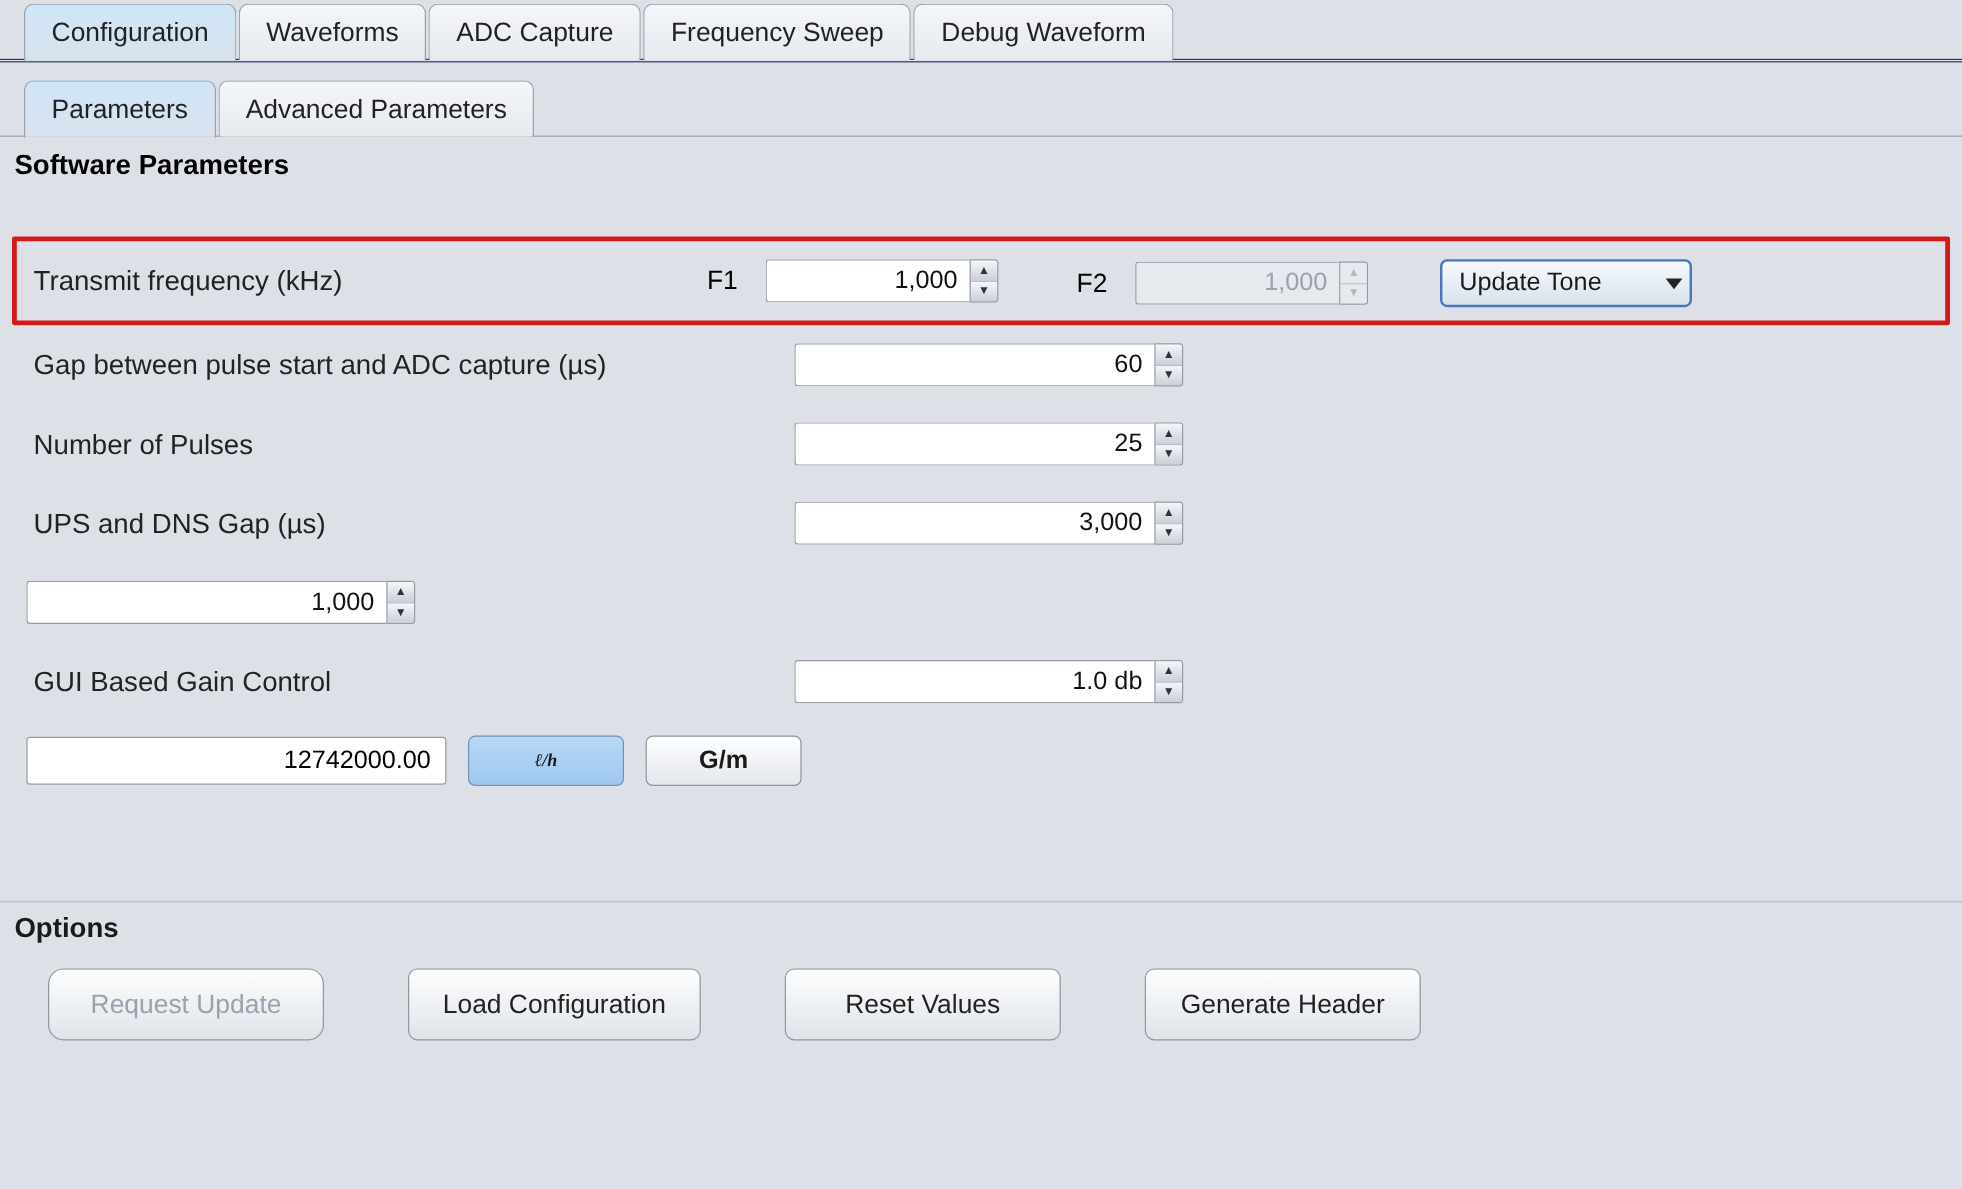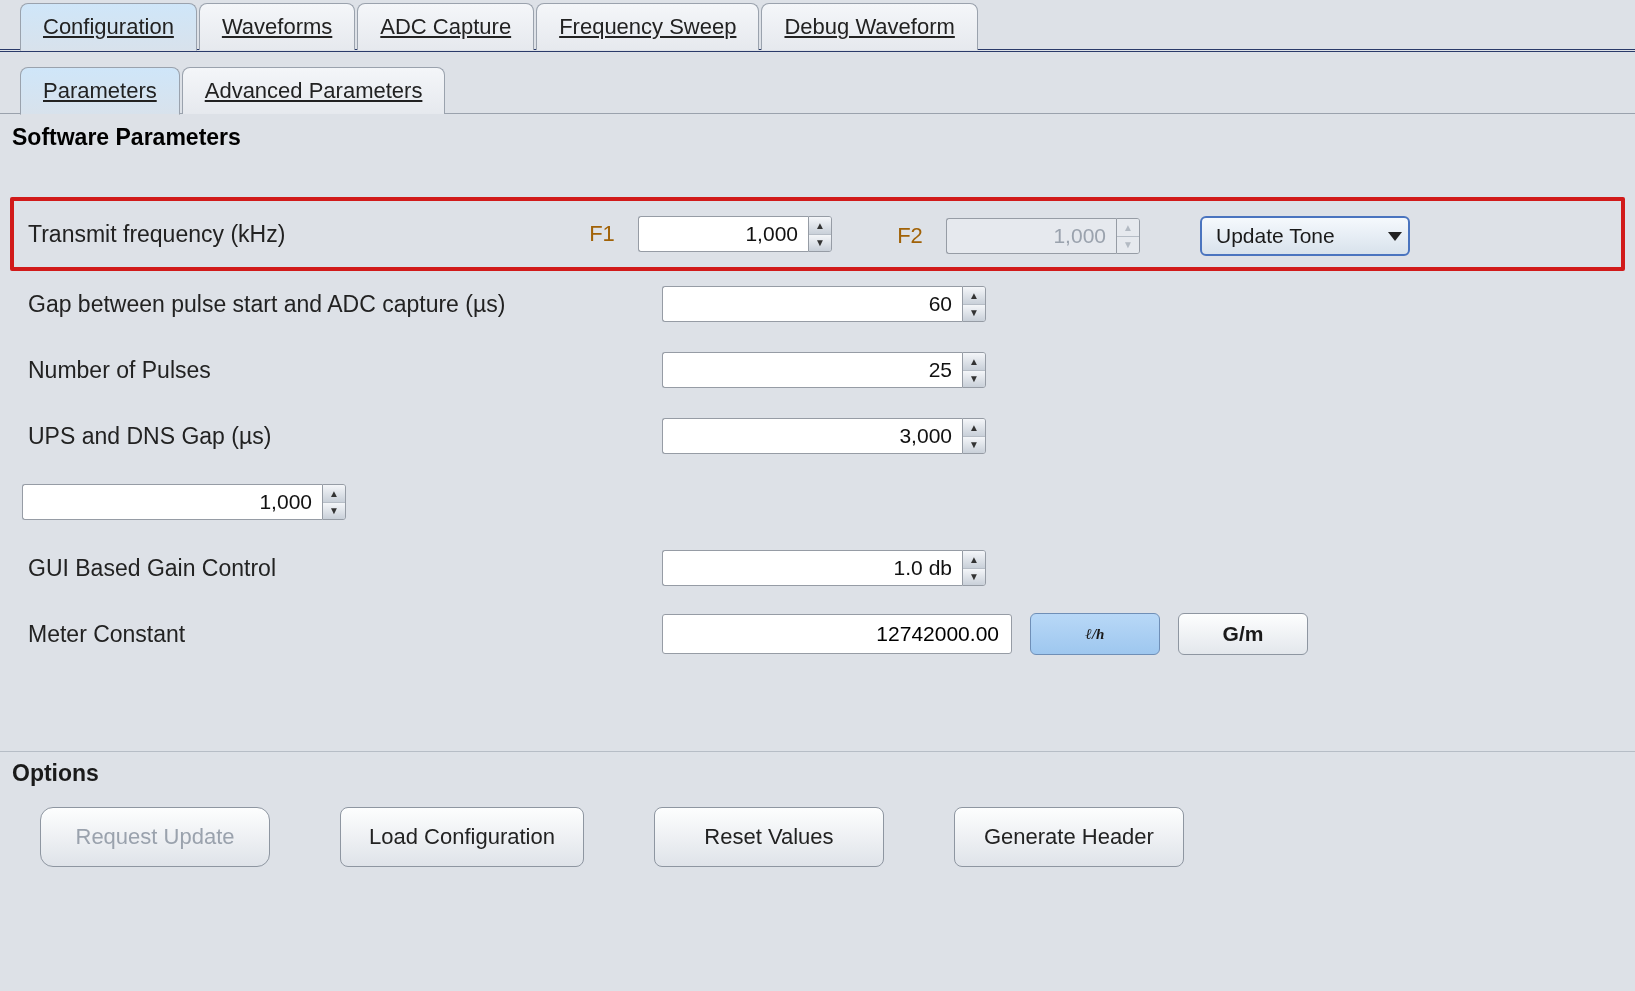--- a/index.html
+++ b/index.html
@@ -29,21 +29,20 @@
     background: linear-gradient(#f4f6f9, #e6e9ee);
     border: 1px solid #9aa2ad;
     border-bottom: none;
     border-radius: 8px 8px 0 0;
     margin-right: 2px;
     font-size: 22px;
     color: #222;
     position: relative;
     top: 1px;
     cursor: pointer;
-    text-decoration: underline;
   }
   .tab.active {
     background: linear-gradient(#cfe6f9, #d8e2ec);
     border-bottom: 1px solid #dde1e7;
     top: 2px;
     z-index: 2;
   }
   .inner-area {
     padding: 12px 0 0 0;
   }
@@ -79,21 +78,21 @@
     margin-top: 36px;
   }
   .label-cell {
     flex: 0 0 560px;
     font-size: 23px;
     color: #222;
     padding-left: 6px;
   }
   .f1-label, .f2-label {
     font-size: 22px;
-    color: #a16207;
+    color: #000000;
     width: 40px;
     text-align: center;
   }
   
   .spinner {
     display: inline-flex;
     align-items: stretch;
     height: 36px;
   }
   .spinner input {
@@ -327,21 +326,20 @@
         <span class="spinner wide">
           <input type="text" value="1.0 db" style="">
           <span class="btns">
             <span class="sbtn">▲</span>
             <span class="sbtn">▼</span>
           </span>
         </span>
       </div>
 
       <div class="row">
-        <div class="label-cell" style="flex-basis:640px">Meter Constant</div>
         <input class="text-input" type="text" value="12742000.00" style="">
         <span class="unit-btn active">
           <span class="script">ℓ/h</span>
         </span>
         <span class="unit-btn">
           <span>G/m</span>
         </span>
       </div>
 
     </div>

